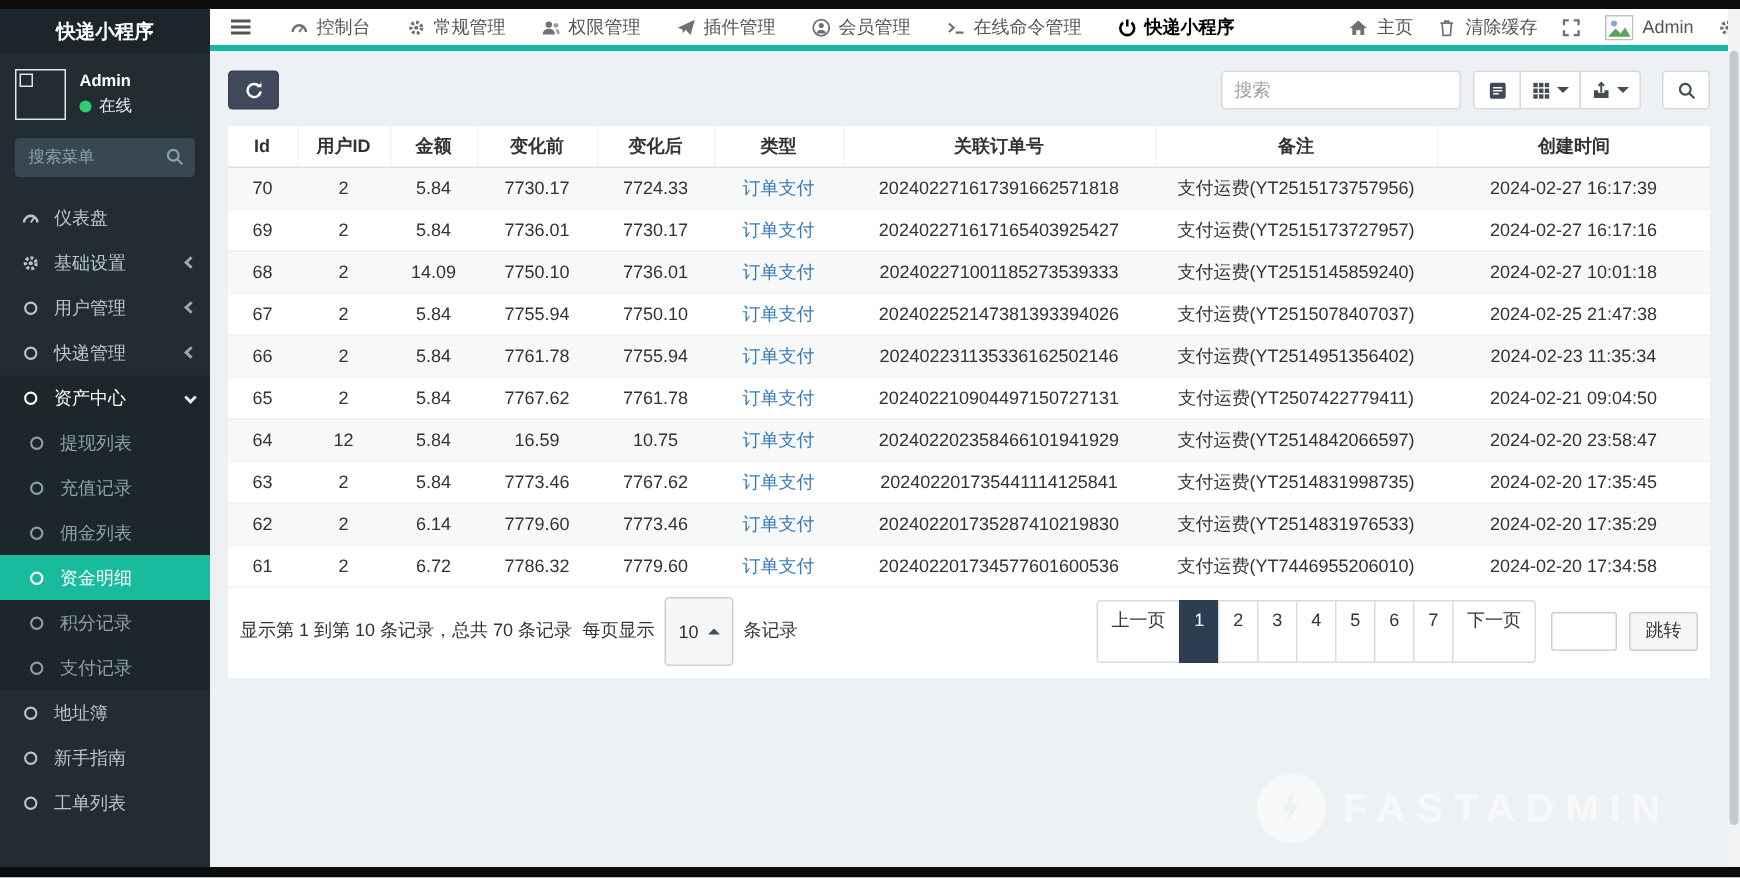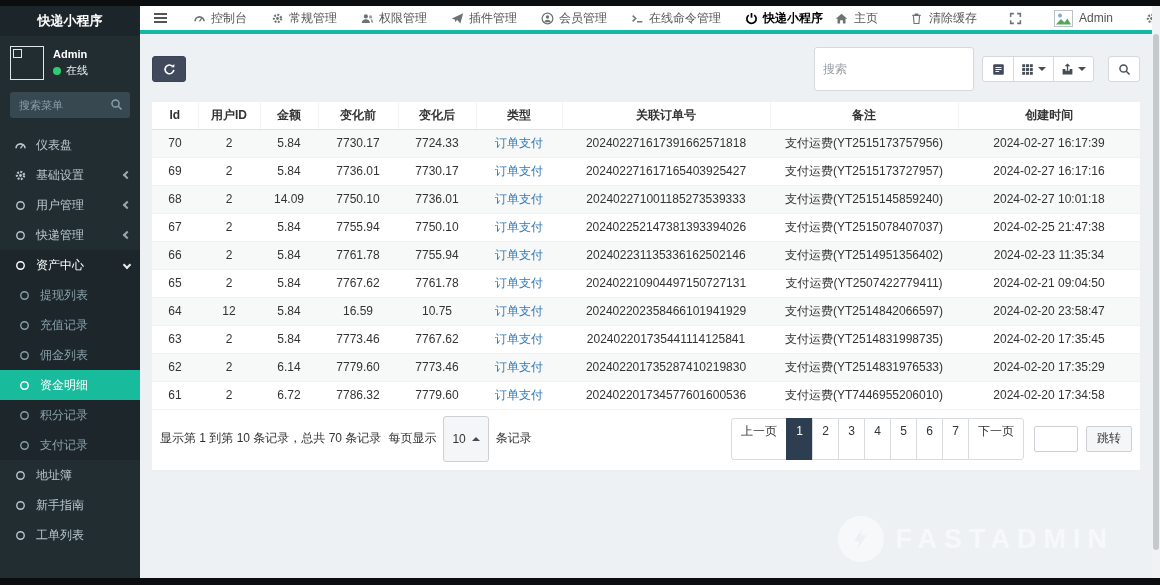--- a/index.html
+++ b/index.html
@@ -37,30 +37,30 @@
 
   
   .topnav { position:absolute; left:140px; right:0; top:6px; height:28px; background:#fff; border-bottom:4px solid #14b8a6; display:flex; align-items:center; z-index:5; color:#555; }
   .hamburger { padding:0 14px; height:28px; display:flex; align-items:center; cursor:pointer; }
   .i-bars { width:13px; height:2px; background:#555; box-shadow:0 -4px 0 #555, 0 4px 0 #555; display:inline-block; }
   .top-tabs { display:flex; height:28px; }
   .top-tab { display:flex; align-items:center; gap:5px; padding:0 12px; font-size:12px; color:#555; cursor:pointer; white-space:nowrap; }
   .top-tab .icon { display:inline-flex; color:#6b7377; }
   .top-tab.active { color:#000; font-weight:bold; }
   .top-tab.active .icon { color:#000; }
-  .topnav-right { margin-left:auto; display:flex; align-items:center; gap:32px; padding-right:2px; }
+  .topnav-right { margin-left:auto; display:flex; align-items:center; gap:16px; padding-right:2px; }
   .nav-right-item { display:flex; align-items:center; gap:6px; color:#555; font-size:12px; cursor:pointer; white-space:nowrap; }
   .nav-right-item .icon { display:inline-flex; color:#6b7377; }
 
   
   .content { position:absolute; left:140px; top:34px; right:8px; bottom:7px; background:#eef1f4; padding:13px 12px 0 12px; }
   .toolbar { display:flex; justify-content:space-between; align-items:center; margin-bottom:11px; }
   .btn-refresh { width:34px; height:26px; background:#414a5c; border:1px solid #3a4254; border-radius:3px; color:#fff; display:flex; align-items:center; justify-content:center; cursor:pointer; }
   .toolbar-right { display:flex; align-items:center; gap:8px; }
-  .tb-search { width:160px; height:44px; border:1px solid #d5d9dd; border-radius:3px; padding:0 8px; font-size:12px; color:#333; background:#fff; outline:none; }
+  .tb-search { width:160px; height:26px; border:1px solid #d5d9dd; border-radius:3px; padding:0 8px; font-size:12px; color:#333; background:#fff; outline:none; }
   .tb-search::placeholder { color:#9aa0a6; }
   .btn-group { display:flex; }
   .btn-group .btn { height:26px; min-width:32px; padding:0 7px; background:#fff; border:1px solid #d5d9dd; display:flex; align-items:center; justify-content:center; gap:4px; margin-left:-1px; cursor:pointer; color:#454d54; }
   .btn-group .btn:first-child { border-radius:3px 0 0 3px; margin-left:0; }
   .btn-group .btn:last-child { border-radius:0 3px 3px 0; }
   .btn-single { height:26px; min-width:32px; background:#fff; border:1px solid #d5d9dd; border-radius:3px; display:flex; align-items:center; justify-content:center; cursor:pointer; color:#454d54; margin-left:6px; }
   .caret-dn { width:0; height:0; border-left:4px solid transparent; border-right:4px solid transparent; border-top:4px solid #454d54; display:inline-block; }
   .caret-up { width:0; height:0; border-left:4px solid transparent; border-right:4px solid transparent; border-bottom:4px solid #454d54; display:inline-block; }
 
   .panel { background:#fff; }

